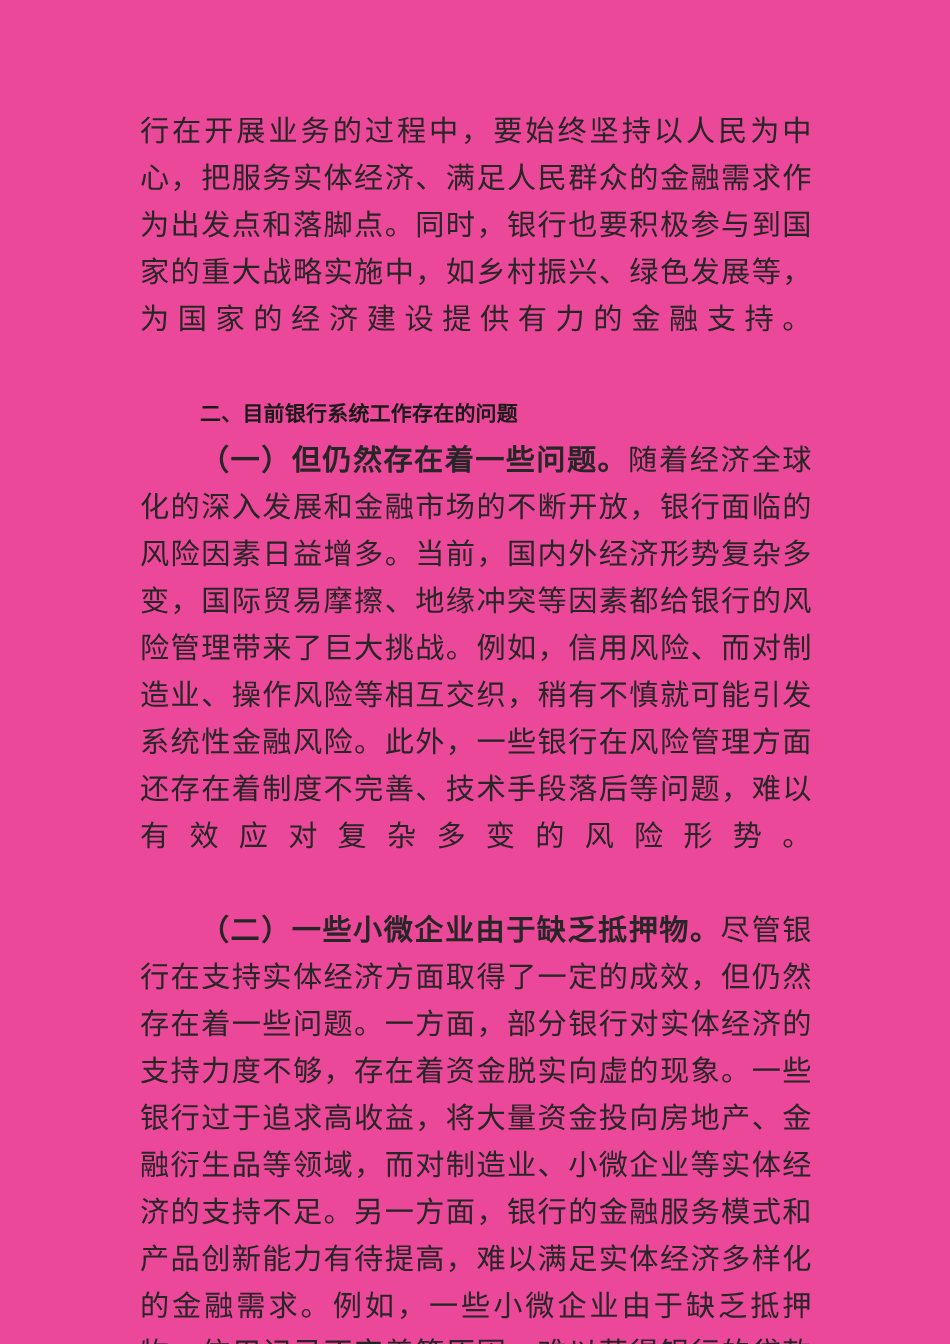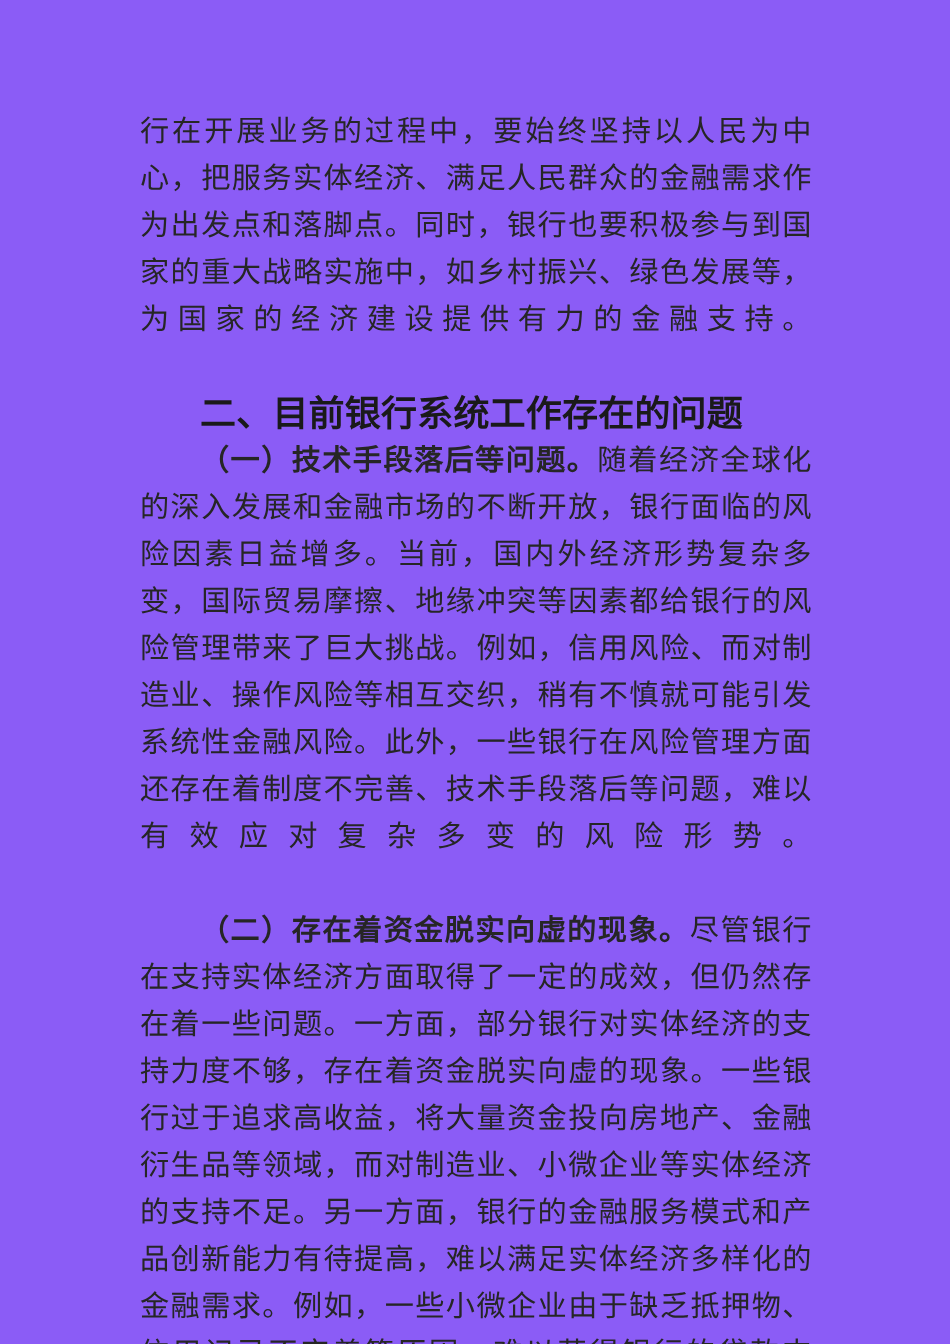--- a/index.html
+++ b/index.html
@@ -6,21 +6,21 @@
   html, body {
     margin: 0;
     padding: 0;
     background: #ffffff;
   }
 
   .page {
     position: relative;
     width: 950px;
     height: 1344px;
-    background: #8b5cf6;
+    background: #ec4899;
     overflow: hidden;
     box-sizing: border-box;
     font-family: "Liberation Serif", "DejaVu Serif", serif;
   }
 
   
   .text-column {
     position: absolute;
     left: 140px;
     top: 108px;
@@ -50,21 +50,21 @@
   .lead {
     font-weight: 700;
     letter-spacing: 0.3px;
   }
 
   
   .heading {
     margin: 0;
     color: #1a1a1a;
     font-family: "Liberation Sans", "DejaVu Sans", sans-serif;
-    font-size: 36px;
+    font-size: 21px;
     line-height: 47px;
     font-weight: 700;
     letter-spacing: 0.2px;
     text-indent: 60px;
     white-space: nowrap;
   }
 
   
   .para::after {
     content: "";
@@ -75,18 +75,18 @@
 </head>
 <body>
 
 <div class="page">
   <div class="text-column">
 
     <p class="para">行在开展业务的过程中，要始终坚持以人民为中心，把服务实体经济、满足人民群众的金融需求作为出发点和落脚点。同时，银行也要积极参与到国家的重大战略实施中，如乡村振兴、绿色发展等，为国家的经济建设提供有力的金融支持。</p>
 
     <h2 class="heading">二、目前银行系统工作存在的问题</h2>
 
-    <p class="para indent"><span class="lead">（一）技术手段落后等问题。</span><span>随着经济全球化的深入发展和金融市场的不断开放，银行面临的风险因素日益增多。当前，国内外经济形势复杂多变，国际贸易摩擦、地缘冲突等因素都给银行的风险管理带来了巨大挑战。例如，信用风险、而对制造业、操作风险等相互交织，稍有不慎就可能引发系统性金融风险。此外，一些银行在风险管理方面还存在着制度不完善、技术手段落后等问题，难以有效应对复杂多变的风险形势。</span></p>
+    <p class="para indent"><span class="lead">（一）但仍然存在着一些问题。</span><span>随着经济全球化的深入发展和金融市场的不断开放，银行面临的风险因素日益增多。当前，国内外经济形势复杂多变，国际贸易摩擦、地缘冲突等因素都给银行的风险管理带来了巨大挑战。例如，信用风险、而对制造业、操作风险等相互交织，稍有不慎就可能引发系统性金融风险。此外，一些银行在风险管理方面还存在着制度不完善、技术手段落后等问题，难以有效应对复杂多变的风险形势。</span></p>
 
-    <p class="para indent"><span class="lead">（二）存在着资金脱实向虚的现象。</span><span>尽管银行在支持实体经济方面取得了一定的成效，但仍然存在着一些问题。一方面，部分银行对实体经济的支持力度不够，存在着资金脱实向虚的现象。一些银行过于追求高收益，将大量资金投向房地产、金融衍生品等领域，而对制造业、小微企业等实体经济的支持不足。另一方面，银行的金融服务模式和产品创新能力有待提高，难以满足实体经济多样化的金融需求。例如，一些小微企业由于缺乏抵押物、信用记录不完善等原因，难以获得银行的贷款支持。</span></p>
+    <p class="para indent"><span class="lead">（二）一些小微企业由于缺乏抵押物。</span><span>尽管银行在支持实体经济方面取得了一定的成效，但仍然存在着一些问题。一方面，部分银行对实体经济的支持力度不够，存在着资金脱实向虚的现象。一些银行过于追求高收益，将大量资金投向房地产、金融衍生品等领域，而对制造业、小微企业等实体经济的支持不足。另一方面，银行的金融服务模式和产品创新能力有待提高，难以满足实体经济多样化的金融需求。例如，一些小微企业由于缺乏抵押物、信用记录不完善等原因，难以获得银行的贷款支持。</span></p>
 
   </div>
 </div>
 
 </body></html>

